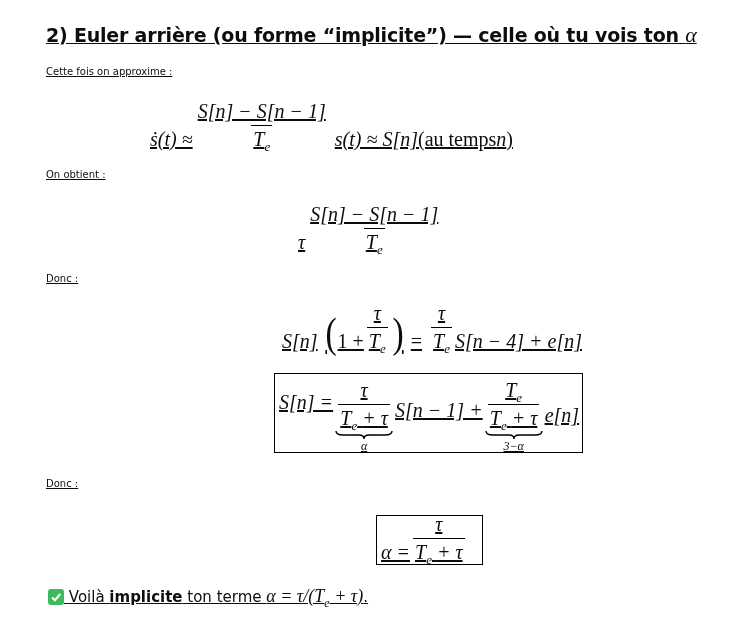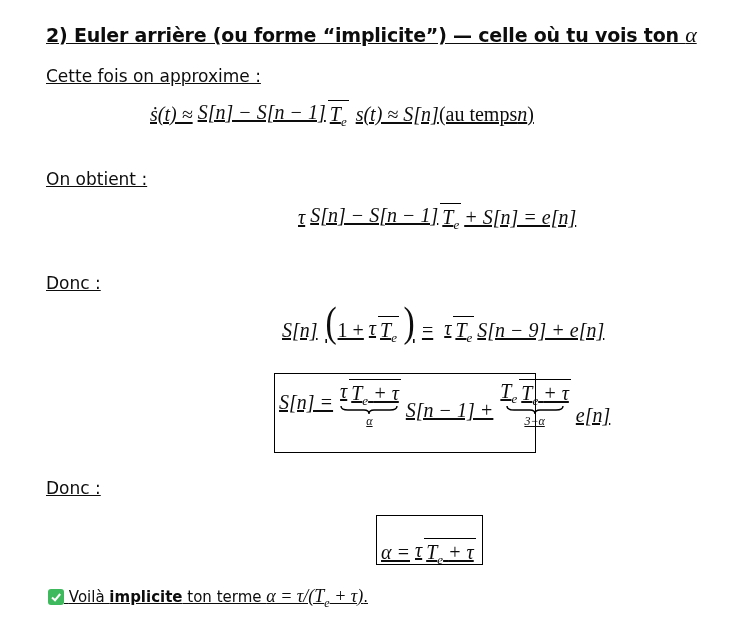--- a/index.html
+++ b/index.html
@@ -1,24 +1,24 @@
 <!DOCTYPE html>
 <html><head>
 <meta charset="utf-8">
 <style>
   html, body { margin:0; padding:0; background:#ffffff; }
   body { width:732px; height:632px; position:relative; overflow:hidden; color:#0d0d0d;
          font-family:"DejaVu Sans", sans-serif; }
   .abs { position:absolute;text-decoration:underline; }
   .h2 { left:46px; top:22px; font-size:19px; font-weight:bold; letter-spacing:-0.2px; white-space:nowrap; }
-  .p { font-size:17px; white-space:nowrap; }
+  .p { font-size:10px; white-space:nowrap; }
   .math { font-family:"Liberation Serif","DejaVu Serif", serif; font-size:20px; white-space:nowrap; }
   .mi { font-style:italic; }
   .row { display:flex; align-items:flex-end; }
-  .frac { display:inline-flex; align-items:center; vertical-align:middle; margin:0 3px; }
+  .frac { display:inline-flex; flex-direction:column; align-items:center; vertical-align:middle; margin:0 3px; }
   .frac .num { padding:0 2px 2px; }
   .frac .den { border-top:1.3px solid #000; padding:2px 2px 0; }
   .sub { font-size:13px; position:relative; top:5px; font-style:italic; }
   .box { border:1.2px solid #000; }
   .brace { display:flex; flex-direction:column; align-items:center; }
   .brace svg { display:block; }
   .brace .lbl { font-size:12px; font-style:italic; line-height:13px; }
   .paren { font-size:42px; line-height:40px; font-weight:200; transform:scaleX(0.8); }
   .check { display:inline-block; width:16px; height:16px; background:#3fb95e; border-radius:3px; vertical-align:-3px; position:relative; }
   .check svg { position:absolute; left:2px; top:2px; }
@@ -45,43 +45,42 @@
 </div>
 
 <div class="abs p" style="left:46px;top:169px">On obtient :</div>
 
 <div class="abs math row" style="left:298px;top:203px">
   <span class="mi">τ</span>
   <span class="frac">
     <span class="num mi">S[n] − S[n − 1]</span>
     <span class="den mi"><span>T</span><span class="sub">e</span></span>
   </span>
-  <span class="mi">+ S[n] = e[n]</span>
 </div>
 
 <div class="abs p" style="left:46px;top:273px">Donc :</div>
 
 <div class="abs math row" style="left:282px;top:302px">
   <span class="mi">S[n]</span>
   <span class="paren" style="margin-left:6px">(</span>
   <span>1 +</span>
   <span class="frac">
     <span class="num mi">τ</span>
     <span class="den mi"><span>T</span><span class="sub">e</span></span>
   </span>
   <span class="paren">)</span>
   <span style="margin:0 6px">=</span>
   <span class="frac">
     <span class="num mi">τ</span>
     <span class="den mi"><span>T</span><span class="sub">e</span></span>
   </span>
-  <span class="mi">S[n − 9] + e[n]</span>
+  <span class="mi">S[n − 4] + e[n]</span>
 </div>
 
-<div class="abs math box row" style="left:274px;top:373px;width:262px;height:80px;box-sizing:border-box;padding:0 4px;align-items:flex-start;padding-top:5px">
+<div class="abs math box row" style="left:274px;top:373px;width:309px;height:80px;box-sizing:border-box;padding:0 4px;align-items:flex-start;padding-top:5px">
   <span class="mi" style="margin-top:12px">S[n] =</span>
   <div class="brace" style="margin:0 2px">
     <span class="frac">
       <span class="num mi">τ</span>
       <span class="den mi"><span>T</span><span class="sub">e</span> <span>+ τ</span></span>
     </span>
     <svg width="58" height="10">
         <path d="M1 1 Q1 5 8 5 L24 5 Q29 5 29 9 Q29 5 34 5 L50 5 Q57 5 57 1" fill="none" stroke="#000" stroke-width="1.4"></path>
       </svg>
     <span class="lbl">α</span>

